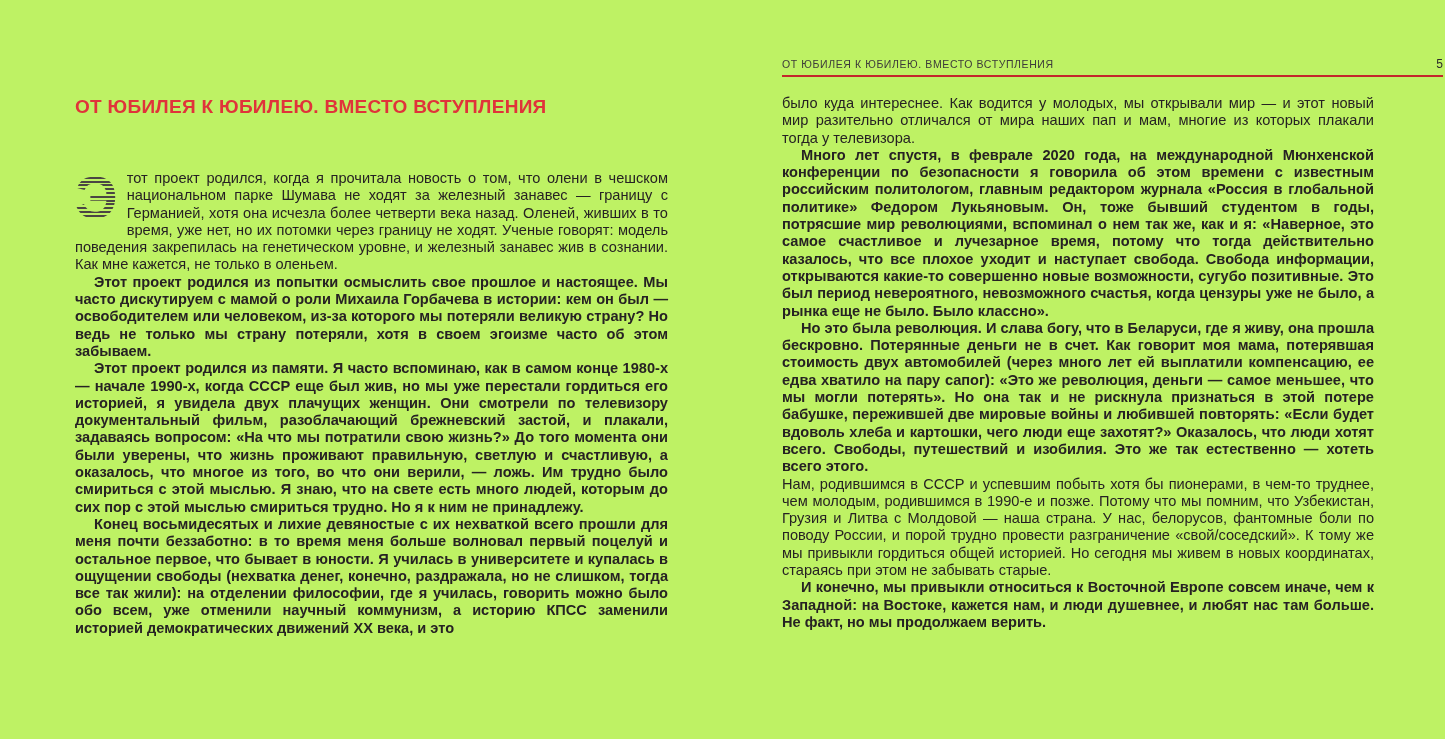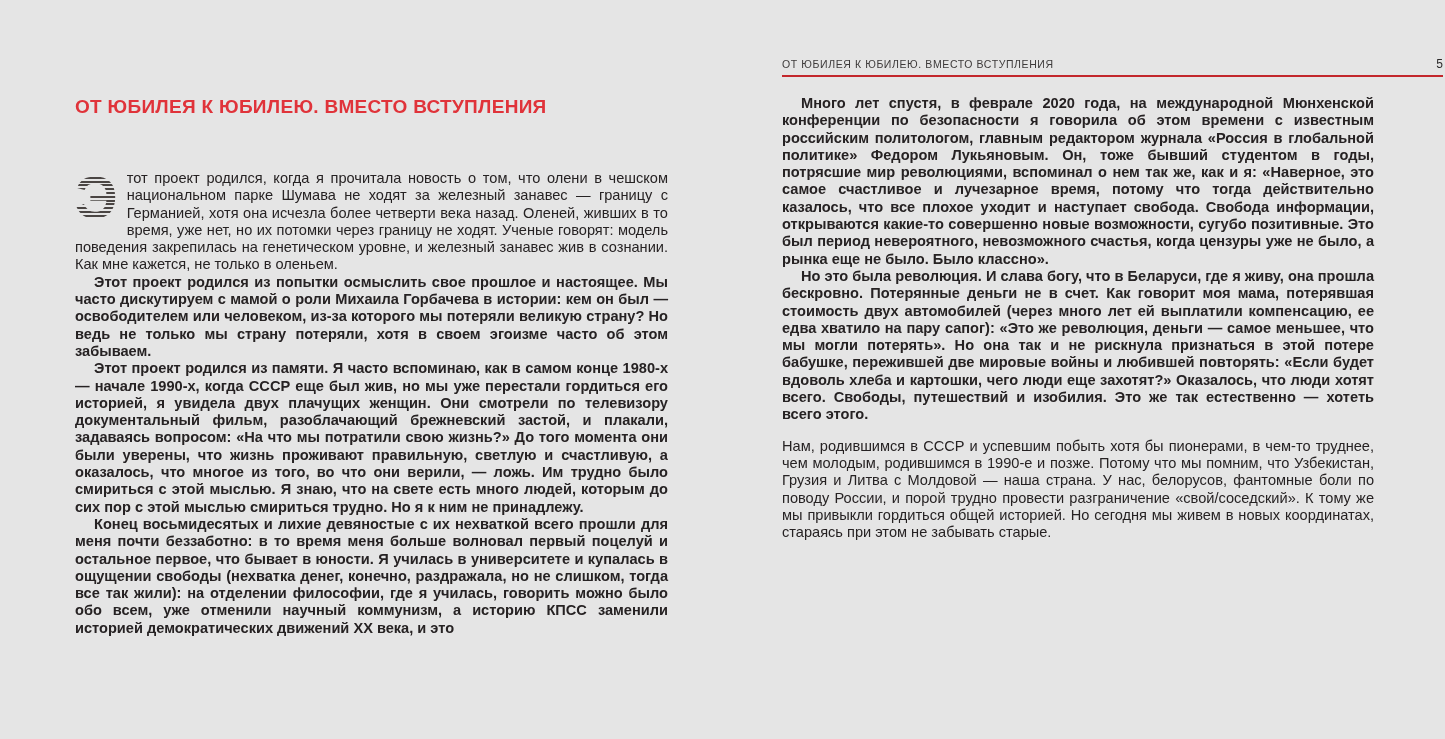--- a/index.html
+++ b/index.html
@@ -3,21 +3,21 @@
 <meta charset="utf-8">
 <style>
   * { margin:0; padding:0; box-sizing:border-box; }
   html, body { background:#ffffff; }
   body {
     width:1445px; height:739px; overflow:hidden; position:relative;
     font-family:"Liberation Sans","DejaVu Sans",sans-serif;
     color:#231f20;
     -webkit-font-smoothing:antialiased;
   }
-  .page { position:relative; width:1445px; height:739px; background:#e5e5e5; }
+  .page { position:relative; width:1445px; height:739px; background:#bef264; }
 
   
   .running-header {
     position:absolute; left:782px; top:57px; width:661px;
     display:flex; justify-content:space-between; align-items:baseline;
   }
   .running-header .rh-text {
     font-size:10.5px; letter-spacing:0.6px; color:#3d3a3a; font-weight:400;
   }
   .running-header .rh-page {
@@ -40,21 +40,21 @@
     position:absolute;
     font-size:14.6px; line-height:17.3px;
     text-align:justify; hyphens:auto; -webkit-hyphens:auto;
     color:#262223;
   }
   .col-left  { left:75px;  top:170px; width:593px; }
   .col-right { left:782px; top:95px;  width:592px; }
 
   .col p { margin:0; }
   .col p.indent { text-indent:19px;font-weight:bold; }
-  .col p.section-gap { margin-top:14px; }
+  .col p.section-gap { margin-top:0; }
 
   
   .drop-cap {
     float:left;
     font-weight:700;
     font-size:60px; line-height:50px;
     margin:3px 9px 0 0;
     color:#4a4543;
   }
   @supports ((-webkit-background-clip: text) or (background-clip: text)) {
@@ -82,18 +82,20 @@
   <div class="col col-left">
     <p>
       <span class="drop-cap">Э</span><span>тот проект родился, когда я прочитала новость о том, что олени в чешском национальном парке Шумава не ходят за железный занавес — границу с Германией, хотя она исчезла более четверти века назад. Оленей, живших в то время, уже нет, но их потомки через границу не ходят. Ученые говорят: модель поведения закрепилась на генетическом уровне, и железный занавес жив в сознании. Как мне кажется, не только в оленьем.</span>
     </p>
     <p class="indent">Этот проект родился из попытки осмыслить свое прошлое и настоящее. Мы часто дискутируем с мамой о роли Михаила Горбачева в истории: кем он был — освободителем или человеком, из-за которого мы потеряли великую страну? Но ведь не только мы страну потеряли, хотя в своем эгоизме часто об этом забываем.</p>
     <p class="indent">Этот проект родился из памяти. Я часто вспоминаю, как в самом конце 1980-х — начале 1990-х, когда СССР еще был жив, но мы уже перестали гордиться его историей, я увидела двух плачущих женщин. Они смотрели по телевизору документальный фильм, разоблачающий брежневский застой, и плакали, задаваясь вопросом: «На что мы потратили свою жизнь?» До того момента они были уверены, что жизнь проживают правильную, светлую и счастливую, а оказалось, что многое из того, во что они верили, — ложь. Им трудно было смириться с этой мыслью. Я знаю, что на свете есть много людей, которым до сих пор с этой мыслью смириться трудно. Но я к ним не принадлежу.</p>
     <p class="indent">Конец восьмидесятых и лихие девяностые с их нехваткой всего прошли для меня почти беззаботно: в то время меня больше волновал первый поцелуй и остальное первое, что бывает в юности. Я училась в университете и купалась в ощущении свободы (нехватка денег, конечно, раздражала, но не слишком, тогда все так жили): на отделении философии, где я училась, говорить можно было обо всем, уже отменили научный коммунизм, а историю КПСС заменили историей демократических движений XX века, и это</p>
   </div>
 
   <div class="col col-right">
+    <p>было куда интереснее. Как водится у молодых, мы открывали мир — и этот новый мир разительно отличался от мира наших пап и мам, многие из которых плакали тогда у телевизора.</p>
     <p class="indent">Много лет спустя, в феврале 2020 года, на международной Мюнхенской конференции по безопасности я говорила об этом времени с известным российским политологом, главным редактором журнала «Россия в глобальной политике» Федором Лукьяновым. Он, тоже бывший студентом в годы, потрясшие мир революциями, вспоминал о нем так же, как и я: «Наверное, это самое счастливое и лучезарное время, потому что тогда действительно казалось, что все плохое уходит и наступает свобода. Свобода информации, открываются какие-то совершенно новые возможности, сугубо позитивные. Это был период невероятного, невозможного счастья, когда цензуры уже не было, а рынка еще не было. Было классно».</p>
     <p class="indent">Но это была революция. И слава богу, что в Беларуси, где я живу, она прошла бескровно. Потерянные деньги не в счет. Как говорит моя мама, потерявшая стоимость двух автомобилей (через много лет ей выплатили компенсацию, ее едва хватило на пару сапог): «Это же революция, деньги — самое меньшее, что мы могли потерять». Но она так и не рискнула признаться в этой потере бабушке, пережившей две мировые войны и любившей повторять: «Если будет вдоволь хлеба и картошки, чего люди еще захотят?» Оказалось, что люди хотят всего. Свободы, путешествий и изобилия. Это же так естественно — хотеть всего этого.</p>
     <p class="section-gap">Нам, родившимся в СССР и успевшим побыть хотя бы пионерами, в чем-то труднее, чем молодым, родившимся в 1990-е и позже. Потому что мы помним, что Узбекистан, Грузия и Литва с Молдовой — наша страна. У нас, белорусов, фантомные боли по поводу России, и порой трудно провести разграничение «свой/соседский». К тому же мы привыкли гордиться общей историей. Но сегодня мы живем в новых координатах, стараясь при этом не забывать старые.</p>
+    <p class="indent">И конечно, мы привыкли относиться к Восточной Европе совсем иначе, чем к Западной: на Востоке, кажется нам, и люди душевнее, и любят нас там больше. Не факт, но мы продолжаем верить.</p>
   </div>
 
 </div>
 
 </body></html>

